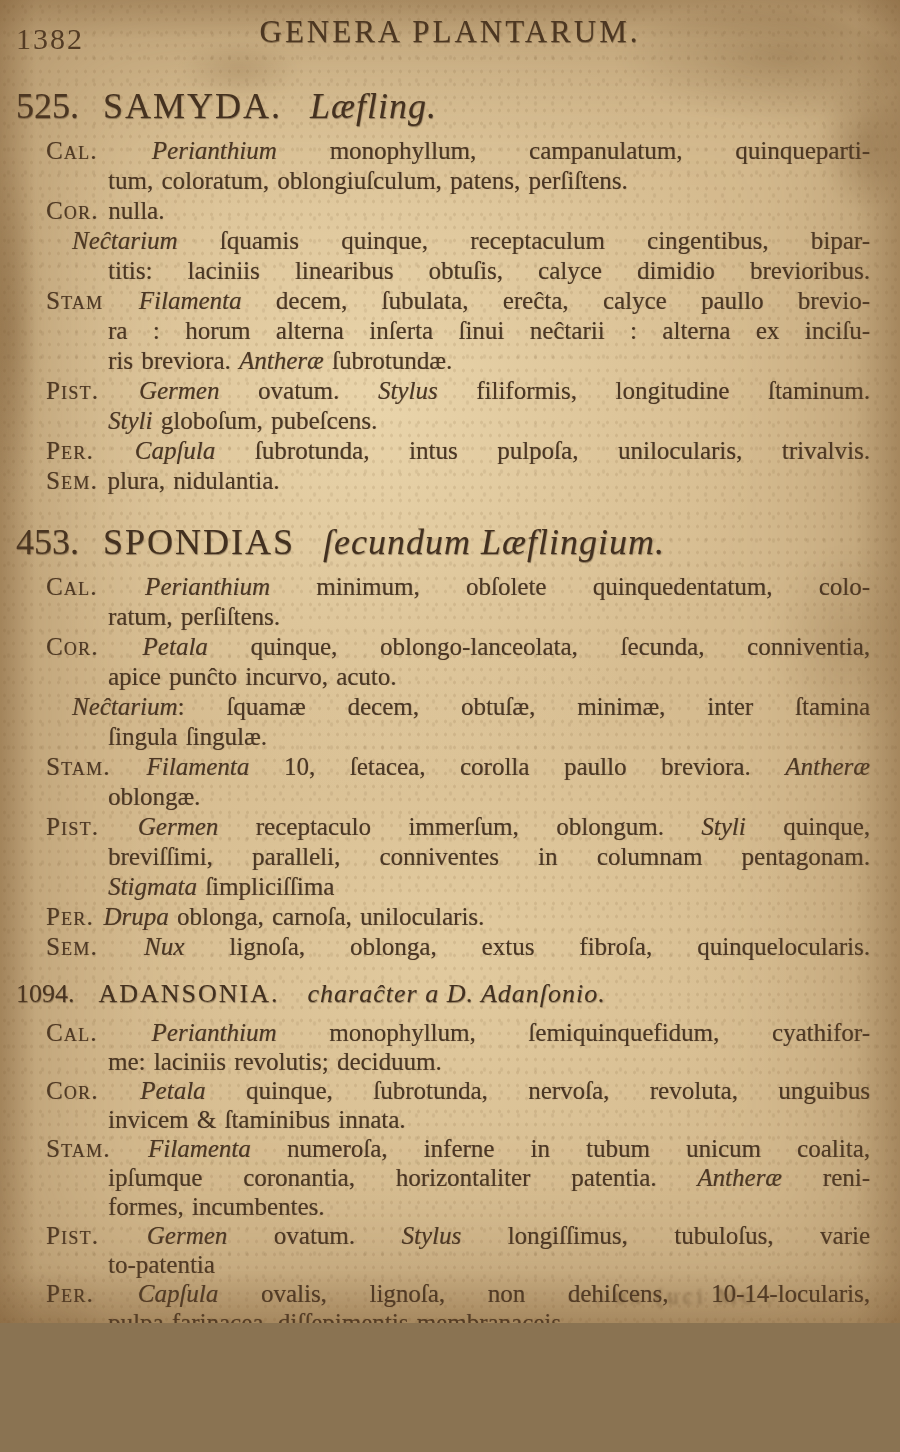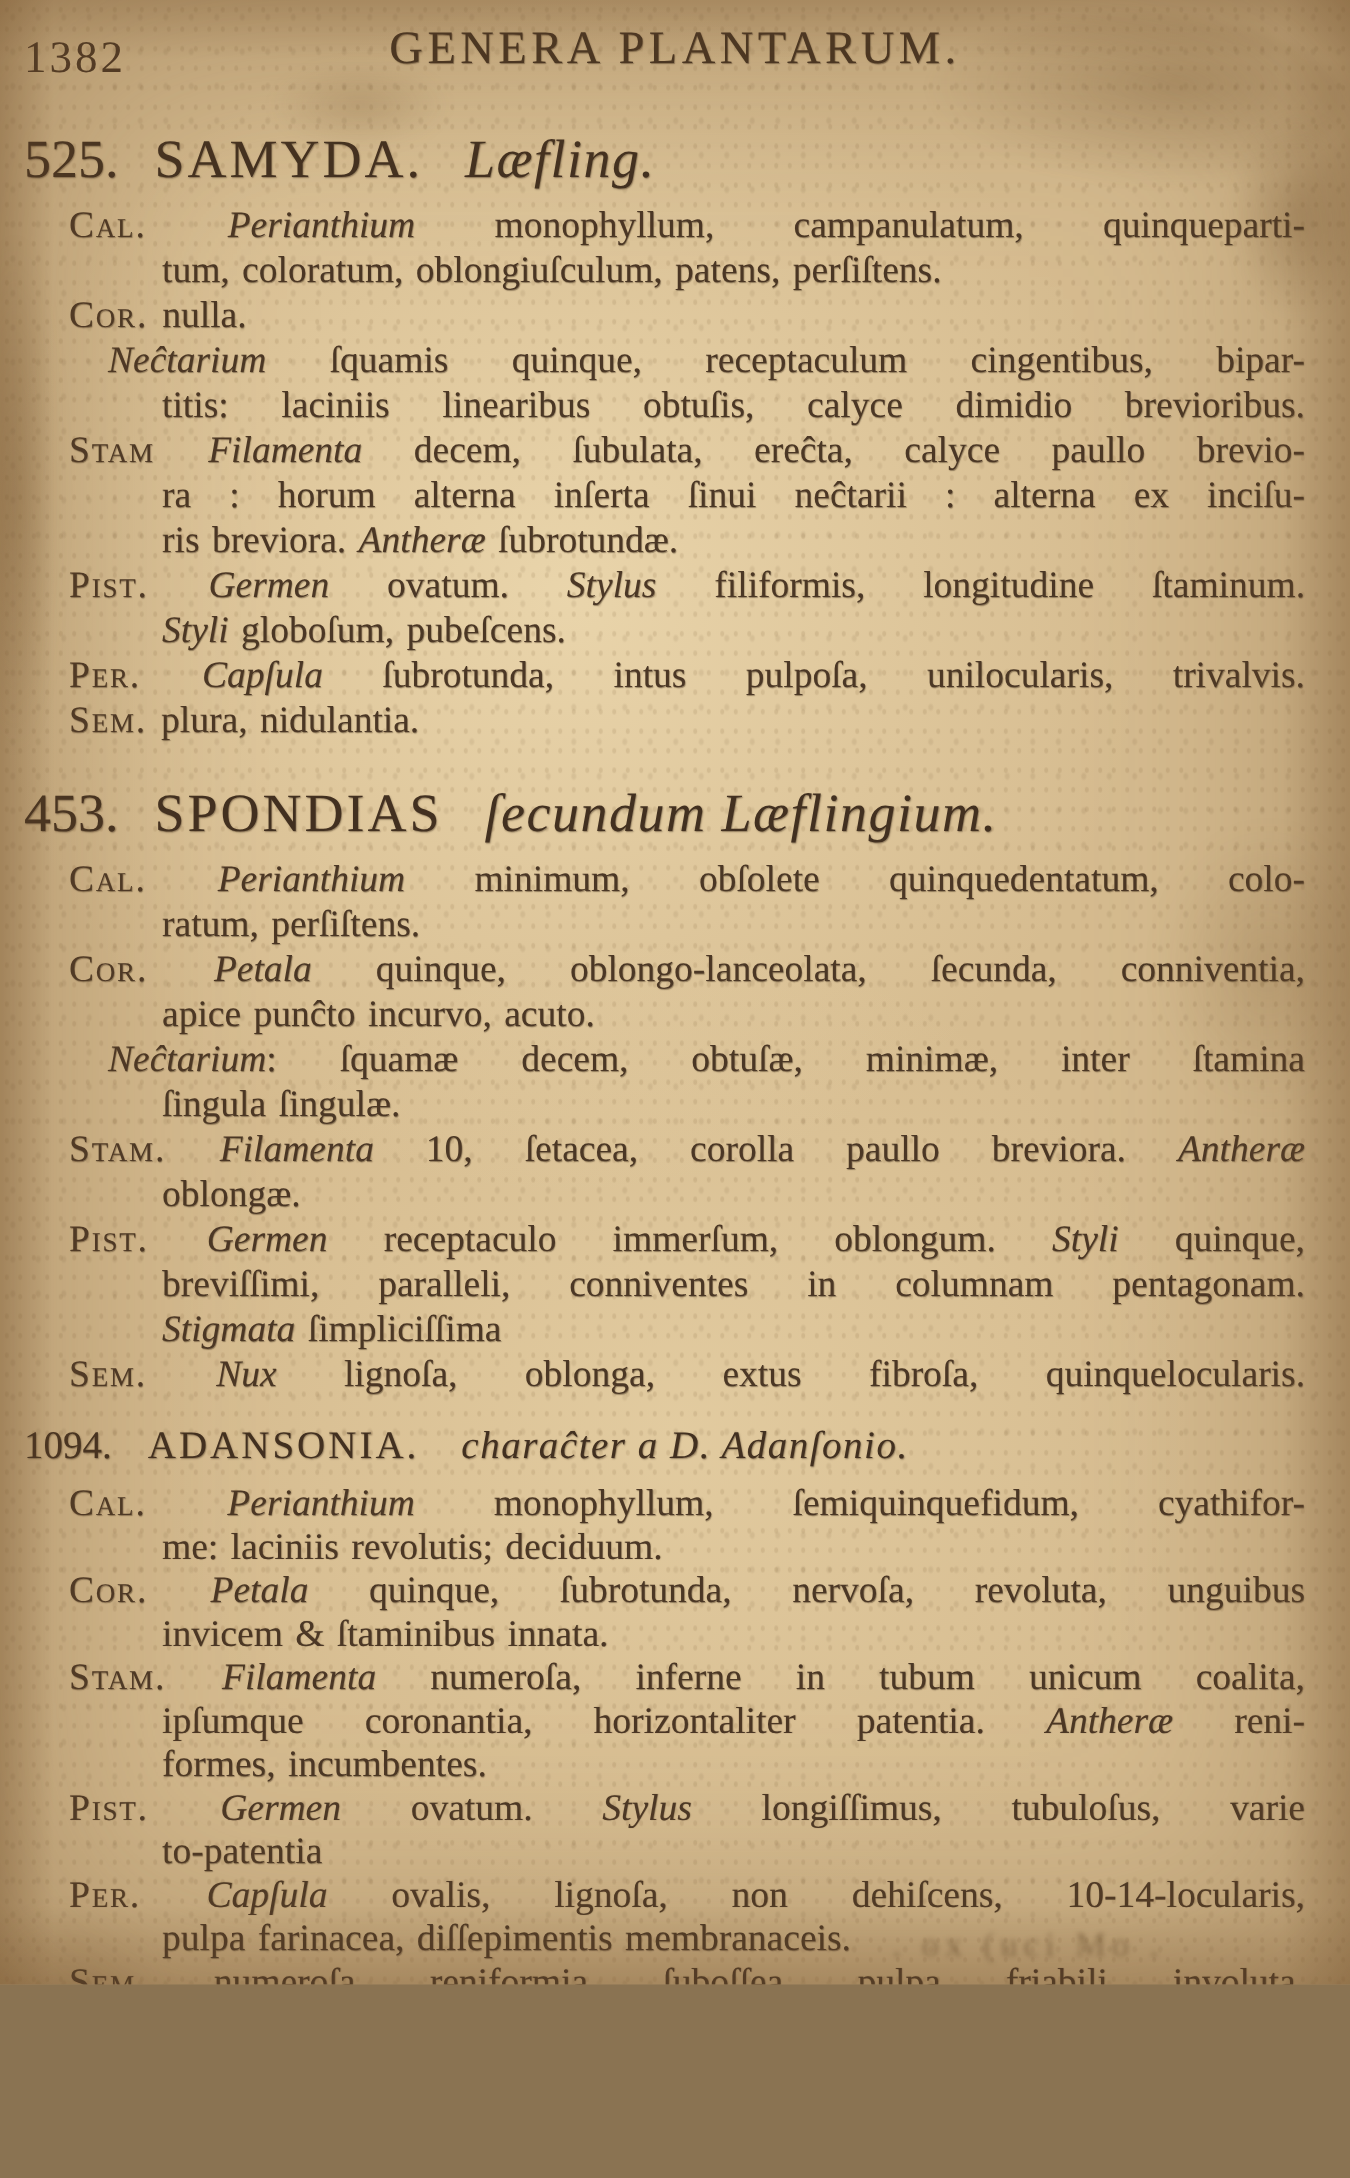--- a/index.html
+++ b/index.html
@@ -113,20 +113,21 @@
         <div class="line ind2"><span class="s-r">ratum, perſiſtens.</span></div>
         <div class="line ind0 just"><span class="s-sc">Cor. </span><span class="s-i">Petala </span><span class="s-r">quinque, oblongo-lanceolata, ſecunda, conniventia,</span></div>
         <div class="line ind2"><span class="s-r">apice punĉto incurvo, acuto.</span></div>
         <div class="line ind1 just"><span class="s-i">Neĉtarium</span><span class="s-r">: ſquamæ decem, obtuſæ, minimæ, inter ſtamina</span></div>
         <div class="line ind2"><span class="s-r">ſingula ſingulæ.</span></div>
         <div class="line ind0 just"><span class="s-sc">Stam. </span><span class="s-i">Filamenta </span><span class="s-r">10, ſetacea, corolla paullo breviora. </span><span class="s-i">Antheræ</span></div>
         <div class="line ind2"><span class="s-r">oblongæ.</span></div>
         <div class="line ind0 just"><span class="s-sc">Pist. </span><span class="s-i">Germen </span><span class="s-r">receptaculo immerſum, oblongum. </span><span class="s-i">Styli </span><span class="s-r">quinque,</span></div>
         <div class="line ind2 just"><span class="s-r">breviſſimi, paralleli, conniventes in columnam pentagonam.</span></div>
         <div class="line ind2"><span class="s-i">Stigmata </span><span class="s-r">ſimpliciſſima</span></div>
+        <div class="line ind0"><span class="s-sc">Per. </span><span class="s-i">Drupa </span><span class="s-r">oblonga, carnoſa, unilocularis.</span></div>
         <div class="line ind0 just"><span class="s-sc">Sem. </span><span class="s-i">Nux </span><span class="s-r">lignoſa, oblonga, extus fibroſa, quinquelocularis.</span></div>
       </section>
       <section class="entry">
         <div class="entry-heading"><span class="entry-number">1094.</span><span class="entry-name">ADANSONIA.</span><span class="entry-epithet">charaĉter a D. Adanſonio.</span></div>
         <div class="line ind0 just"><span class="s-sc">Cal. </span><span class="s-i">Perianthium </span><span class="s-r">monophyllum, ſemiquinquefidum, cyathifor-</span></div>
         <div class="line ind2"><span class="s-r">me: laciniis revolutis; deciduum.</span></div>
         <div class="line ind0 just"><span class="s-sc">Cor. </span><span class="s-i">Petala </span><span class="s-r">quinque, ſubrotunda, nervoſa, revoluta, unguibus</span></div>
         <div class="line ind2"><span class="s-r">invicem &amp; ſtaminibus innata.</span></div>
         <div class="line ind0 just"><span class="s-sc">Stam. </span><span class="s-i">Filamenta </span><span class="s-r">numeroſa, inferne in tubum unicum coalita,</span></div>
         <div class="line ind2 just"><span class="s-r">ipſumque coronantia, horizontaliter patentia. </span><span class="s-i">Antheræ </span><span class="s-r">reni-</span></div>

